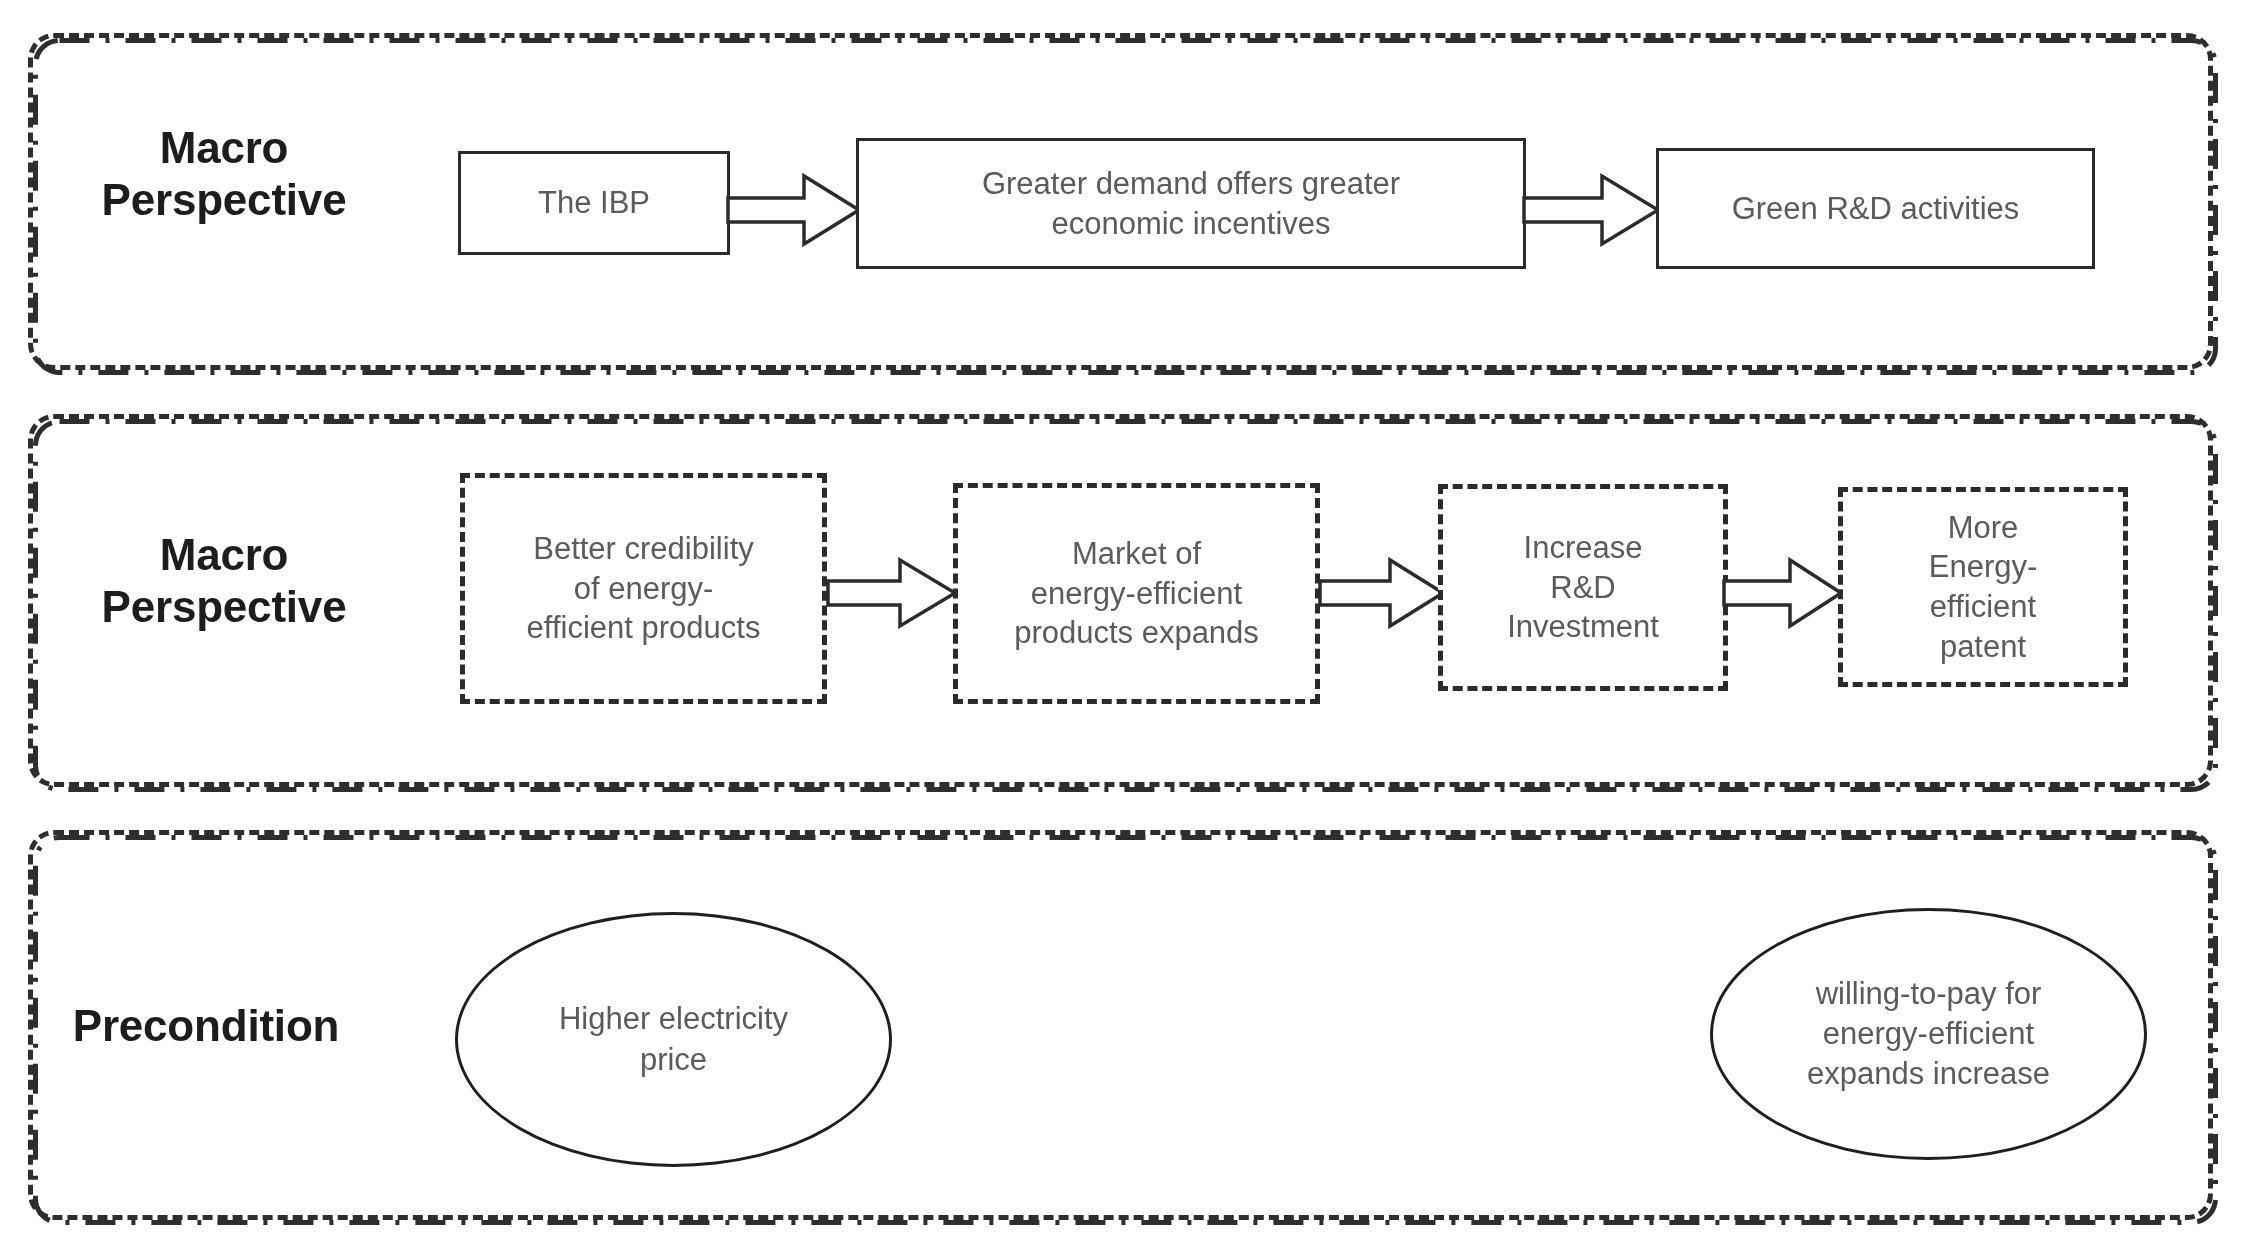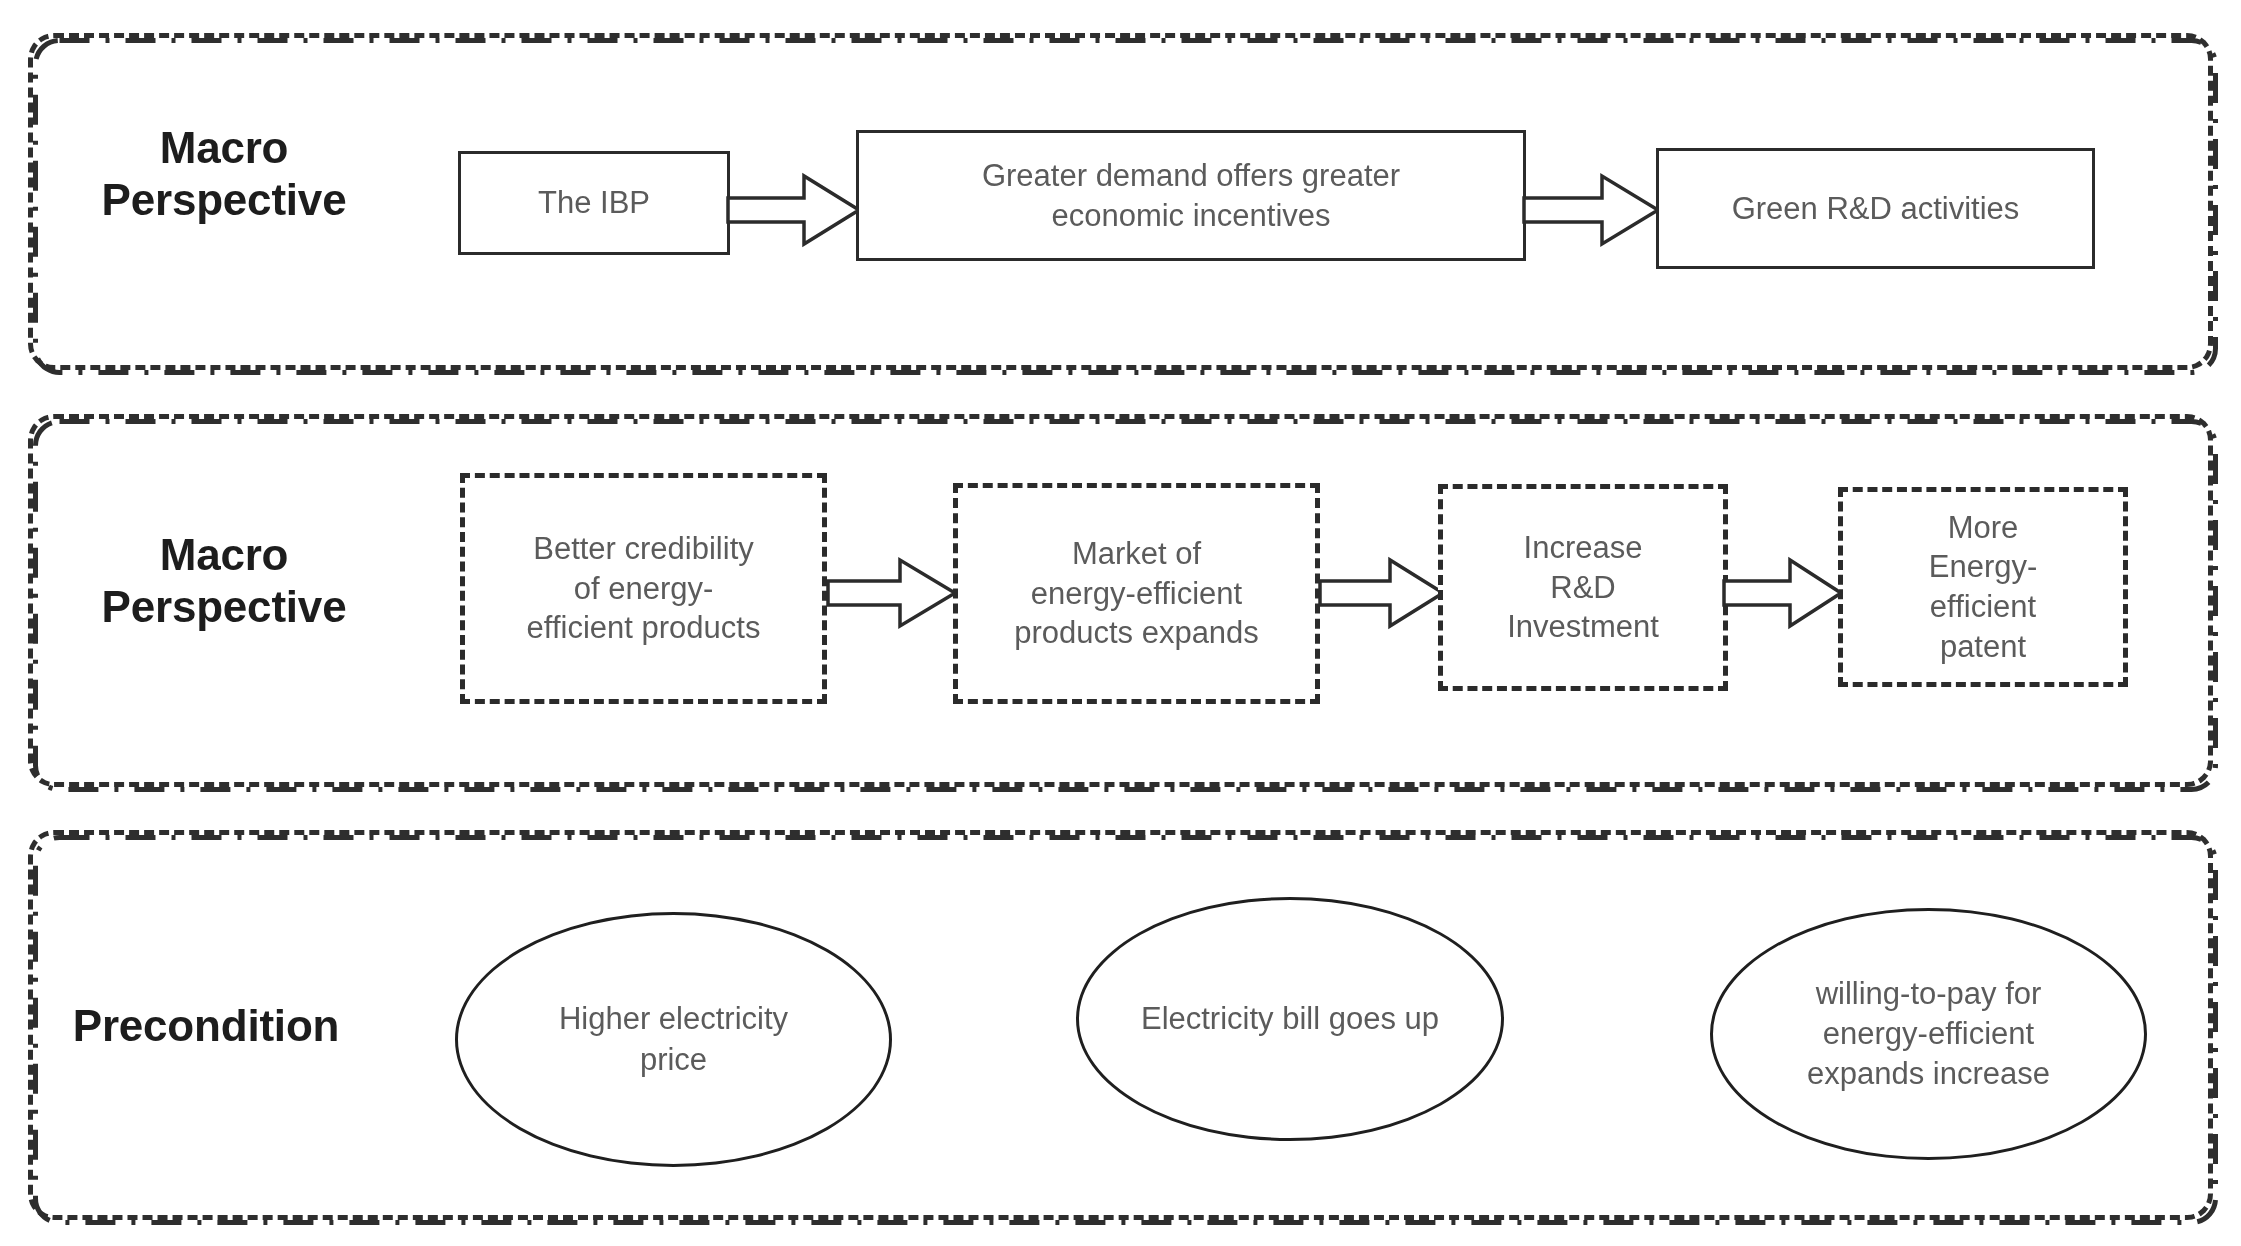--- a/index.html
+++ b/index.html
@@ -111,21 +111,21 @@
 Perspective</span></div>
 
   <div class="node solid" style="left:458px; top:151px; width:272px; height:104px;">
     <span class="node-text">The IBP</span>
   </div>
 
   <svg class="arrow" style="left:726px; top:170px;" width="136" height="80" viewBox="0 0 136 80">
     <polygon points="2,28 78,28 78,6 133,40 78,74 78,52 2,52" fill="#ffffff" stroke="#2b2b2b" stroke-width="3.5" stroke-linejoin="miter"></polygon>
   </svg>
 
-  <div class="node solid" style="left:856px; top:130px; width:670px; height:131px;">
+  <div class="node solid" style="left:856px; top:138px; width:670px; height:131px;">
     <span class="node-text">Greater demand offers greater
 economic incentives</span>
   </div>
 
   <svg class="arrow" style="left:1522px; top:170px;" width="140" height="80" viewBox="0 0 140 80">
     <polygon points="2,28 80,28 80,6 136,40 80,74 80,52 2,52" fill="#ffffff" stroke="#2b2b2b" stroke-width="3.5" stroke-linejoin="miter"></polygon>
   </svg>
 
   <div class="node solid" style="left:1656px; top:148px; width:439px; height:121px;">
     <span class="node-text">Green R&amp;D activities</span>
@@ -183,23 +183,20 @@
     </svg>
   </div>
 
   <div class="row-label" style="left:46px; top:1000px; width:320px;"><span style="white-space:pre-line;">Precondition</span></div>
 
   <div class="ellipse" style="left:455px; top:912px; width:437px; height:255px;">
     <span class="node-text">Higher electricity
 price</span>
   </div>
 
-  <div class="ellipse" style="left:1076px; top:897px; width:428px; height:244px;">
-    <span class="node-text">Electricity bill goes up</span>
-  </div>
 
   <div class="ellipse" style="left:1710px; top:908px; width:437px; height:252px;">
     <span class="node-text">willing-to-pay for
 energy-efficient
 expands increase</span>
   </div>
 
 </div>
 
 </body></html>

